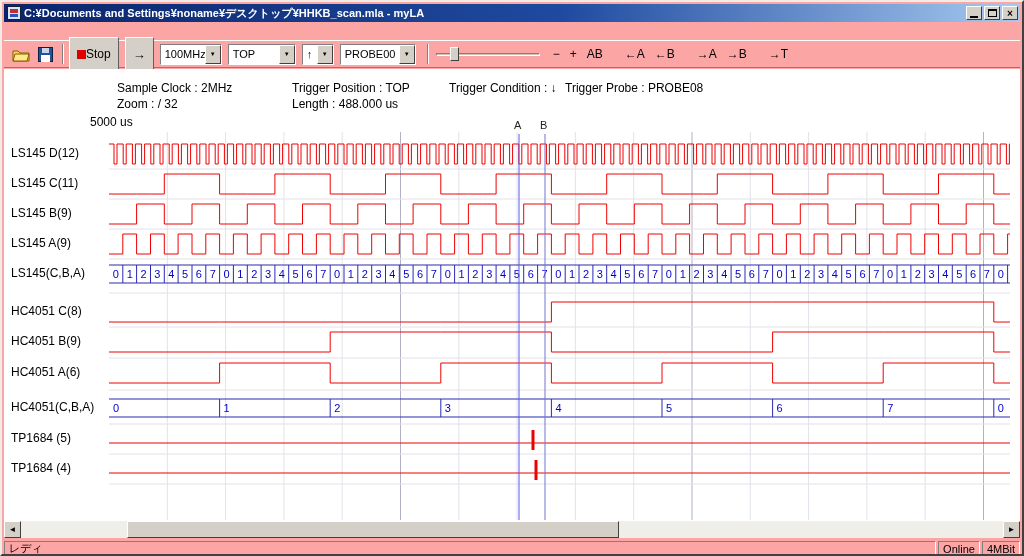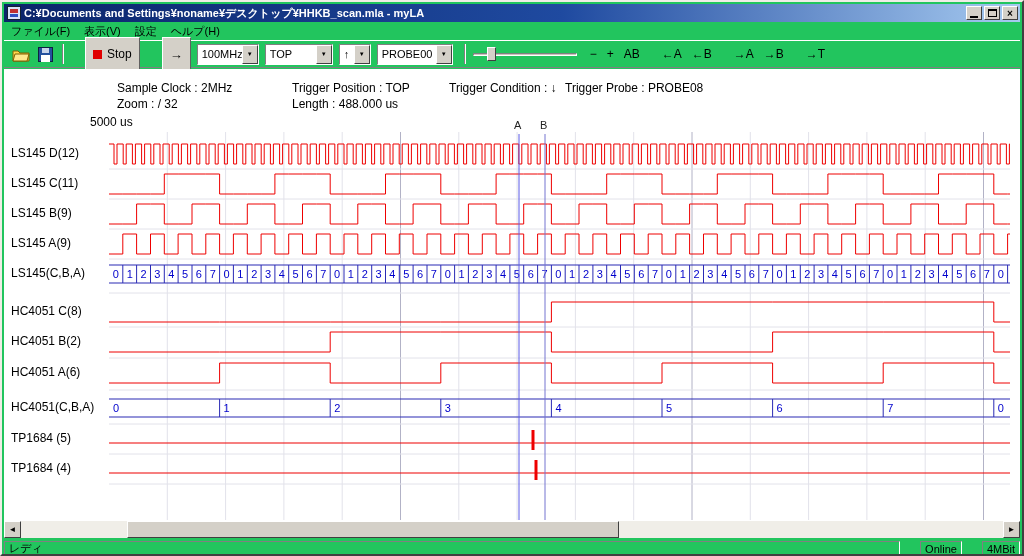--- a/index.html
+++ b/index.html
@@ -1,17 +1,17 @@
 <!DOCTYPE html>
 <html><head>
 <meta charset="utf-8">
 <style>
   * { margin:0; padding:0; box-sizing:border-box; font-family:"Liberation Sans","DejaVu Sans",sans-serif; }
   html,body { width:1024px; height:556px; overflow:hidden; background:#3a6ea5; }
-  .window { position:relative; width:1024px; height:556px; background:#22c55e;
+  .window { position:relative; width:1024px; height:556px; background:#fca5a5;
             border:2px solid; border-color:#f0ede6 #404040 #404040 #f0ede6; overflow:hidden; }
 
   
   .titlebar { position:absolute; left:2px; top:2px; width:1016px; height:18px;
               background:linear-gradient(90deg,#0a246a 0%,#1f4aa0 55%,#a6caf0 100%);
               display:flex; align-items:center; padding:0 2px; }
   .app-icon { width:14px; height:14px; margin:0 3px 0 1px; background:#d8e4f8;
               border:1px solid #123; position:relative; flex:none; }
   .app-icon::after { content:""; position:absolute; left:2px; top:2px; width:8px; height:4px; background:#c03030; }
   .app-icon::before { content:""; position:absolute; left:2px; bottom:2px; width:8px; height:3px; background:#3050c0; }
@@ -27,22 +27,22 @@
              display:flex; align-items:center; font-size:11px; }
   .menu-item { padding:2px 7px; color:#000; }
 
   
   .toolbar { position:absolute; left:2px; top:38px; width:1016px; height:28px;
              border-top:1px solid #fff; border-bottom:1px solid #808080;
              display:flex; align-items:center; padding:0 5px; font-size:12px; }
   .tb-iconbtn { width:24px; height:22px; display:flex; align-items:center; justify-content:center;
                 border:1px solid transparent; }
   .sep { width:2px; height:20px; border-left:1px solid #808080; border-right:1px solid #fff; margin:0 5px; }
-  .tb-push { display:flex; align-items:center; gap:5px; height:34px; padding:0 7px;
-             border:1px solid; border-color:#fff #606060 #606060 #fff; background:#d4d0c8; margin-right:6px;margin-left:16px; }
+  .tb-push { display:flex; align-items:center; height:34px; padding:0 7px;
+             border:1px solid; border-color:#fff #606060 #606060 #fff; background:#d4d0c8; margin-right:6px; }
   .stop-square { width:9px; height:9px; background:#e00000; }
   .arrow-btn { font-weight:bold; font-size:13px; }
   .combo { display:flex; height:21px; border:1px solid; border-color:#808080 #fff #fff #808080;
            background:#fff; margin-right:6px; }
   .combo .val { font-size:11px; padding:3px 4px 0 4px; white-space:nowrap; overflow:hidden; flex:1;border-radius:8px; }
   .combo .drop { width:16px; background:#d4d0c8; border:1px solid; border-color:#fff #404040 #404040 #fff;
                  display:flex; align-items:center; justify-content:center; font-size:6px; color:#000; }
   .slider { position:relative; width:104px; height:20px; margin:0 8px 0 2px; flex:none; }
   .slider .track { position:absolute; left:0; right:0; top:9px; height:3px;
                    border:1px solid; border-color:#808080 #fff #fff #808080; background:#c8c4bc; }
@@ -64,21 +64,21 @@
              background:#f0eee8; display:flex; }
   .scroll-btn { width:17px; height:17px; flex:none; background:#d4d0c8; border:1px solid;
                 border-color:#fff #404040 #404040 #fff; font-size:8px; color:#000;
                 display:flex; align-items:center; justify-content:center; }
   .scroll-track { position:relative; flex:1; }
   .scroll-thumb { position:absolute; left:106px; width:492px; top:0; height:17px; background:#d4d0c8;
                   border:1px solid; border-color:#fff #404040 #404040 #fff; }
 
   
   .statusbar { position:absolute; left:2px; top:538px; width:1016px; height:16px;
-               display:flex; gap:20px; align-items:stretch; font-size:11px; padding-top:1px; }
+               display:flex; gap:2px; align-items:stretch; font-size:11px; padding-top:1px; }
   .status-panel { border:1px solid; border-color:#808080 #fff #fff #808080; padding:0 4px;
                   display:flex; align-items:center; white-space:nowrap; }
   .status-main { flex:1; }
 </style>
 </head>
 <body>
 
 <div class="window">
 
   <div class="titlebar">
@@ -88,26 +88,20 @@
         <span class="glyph-min"></span>
       </span>
     <span class="win-btn">
         <span class="glyph-max"></span>
       </span>
     <span class="win-btn">
         <span>×</span>
       </span>
   </div>
 
-  <div class="menubar">
-    <span class="menu-item">ファイル(F)</span>
-    <span class="menu-item">表示(V)</span>
-    <span class="menu-item">設定</span>
-    <span class="menu-item">ヘルプ(H)</span>
-  </div>
 
   <div class="toolbar">
     <span class="tb-iconbtn">
       <svg width="18" height="15">
         <path d="M1,4 h5 l2,2 h9 v8 h-16 z" fill="#ffd84c" stroke="#806000" stroke-width="1"></path>
         <path d="M3,7 h14 l-2,7 h-14 z" fill="#ffe88c" stroke="#806000" stroke-width="1"></path>
       </svg>
     </span>
     <span class="tb-iconbtn">
       <svg width="15" height="15">
@@ -168,21 +162,21 @@
     <span class="time-label">5000 us</span>
     <span class="cursor-label" style="left:510px">A</span>
     <span class="cursor-label" style="left:536px">B</span>
     <div id="channel-labels">
         <div class="ch-label" style="top: 77px; text-align: center;">LS145 D(12)</div>
         <div class="ch-label" style="top: 107px;">LS145 C(11)</div>
         <div class="ch-label" style="top: 137px;">LS145 B(9)</div>
         <div class="ch-label" style="top: 167px; text-align: center;">LS145 A(9)</div>
         <div class="ch-label" style="top: 197px;">LS145(C,B,A)</div>
         <div class="ch-label" style="top: 235px;">HC4051 C(8)</div>
-        <div class="ch-label" style="top: 265px;">HC4051 B(2)</div>
+        <div class="ch-label" style="top: 265px;">HC4051 B(9)</div>
         <div class="ch-label" style="top: 296px; text-align: center;">HC4051 A(6)</div>
         <div class="ch-label" style="top: 331px;">HC4051(C,B,A)</div>
         <div class="ch-label" style="top: 362px;">TP1684 (5)</div>
         <div class="ch-label" style="top: 392px;">TP1684 (4)</div>
       </div>
     <svg id="wave-svg" width="901" height="388">
         <g>
           <line x1="58.3" y1="0" x2="58.3" y2="388" stroke="#e2e2ea" stroke-width="1"></line>
           <line x1="116.6" y1="0" x2="116.6" y2="388" stroke="#e2e2ea" stroke-width="1"></line>
           <line x1="174.9" y1="0" x2="174.9" y2="388" stroke="#e2e2ea" stroke-width="1"></line>

